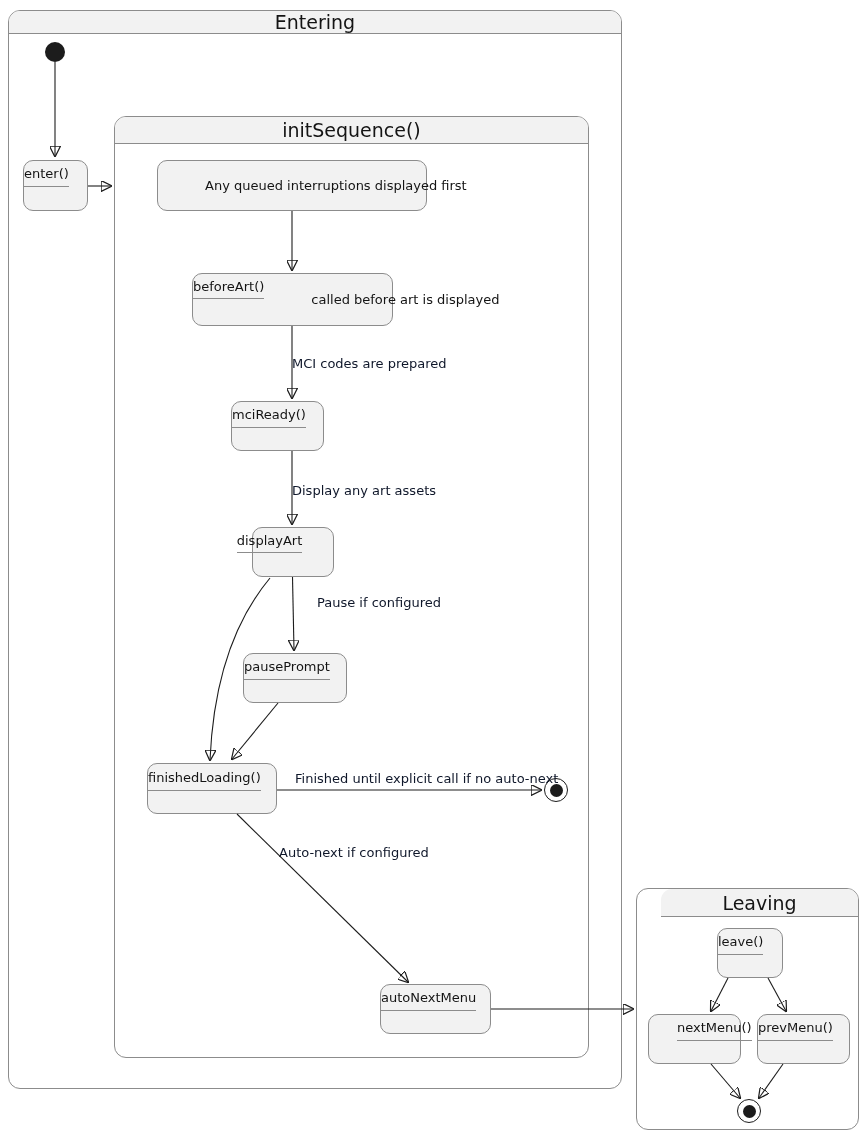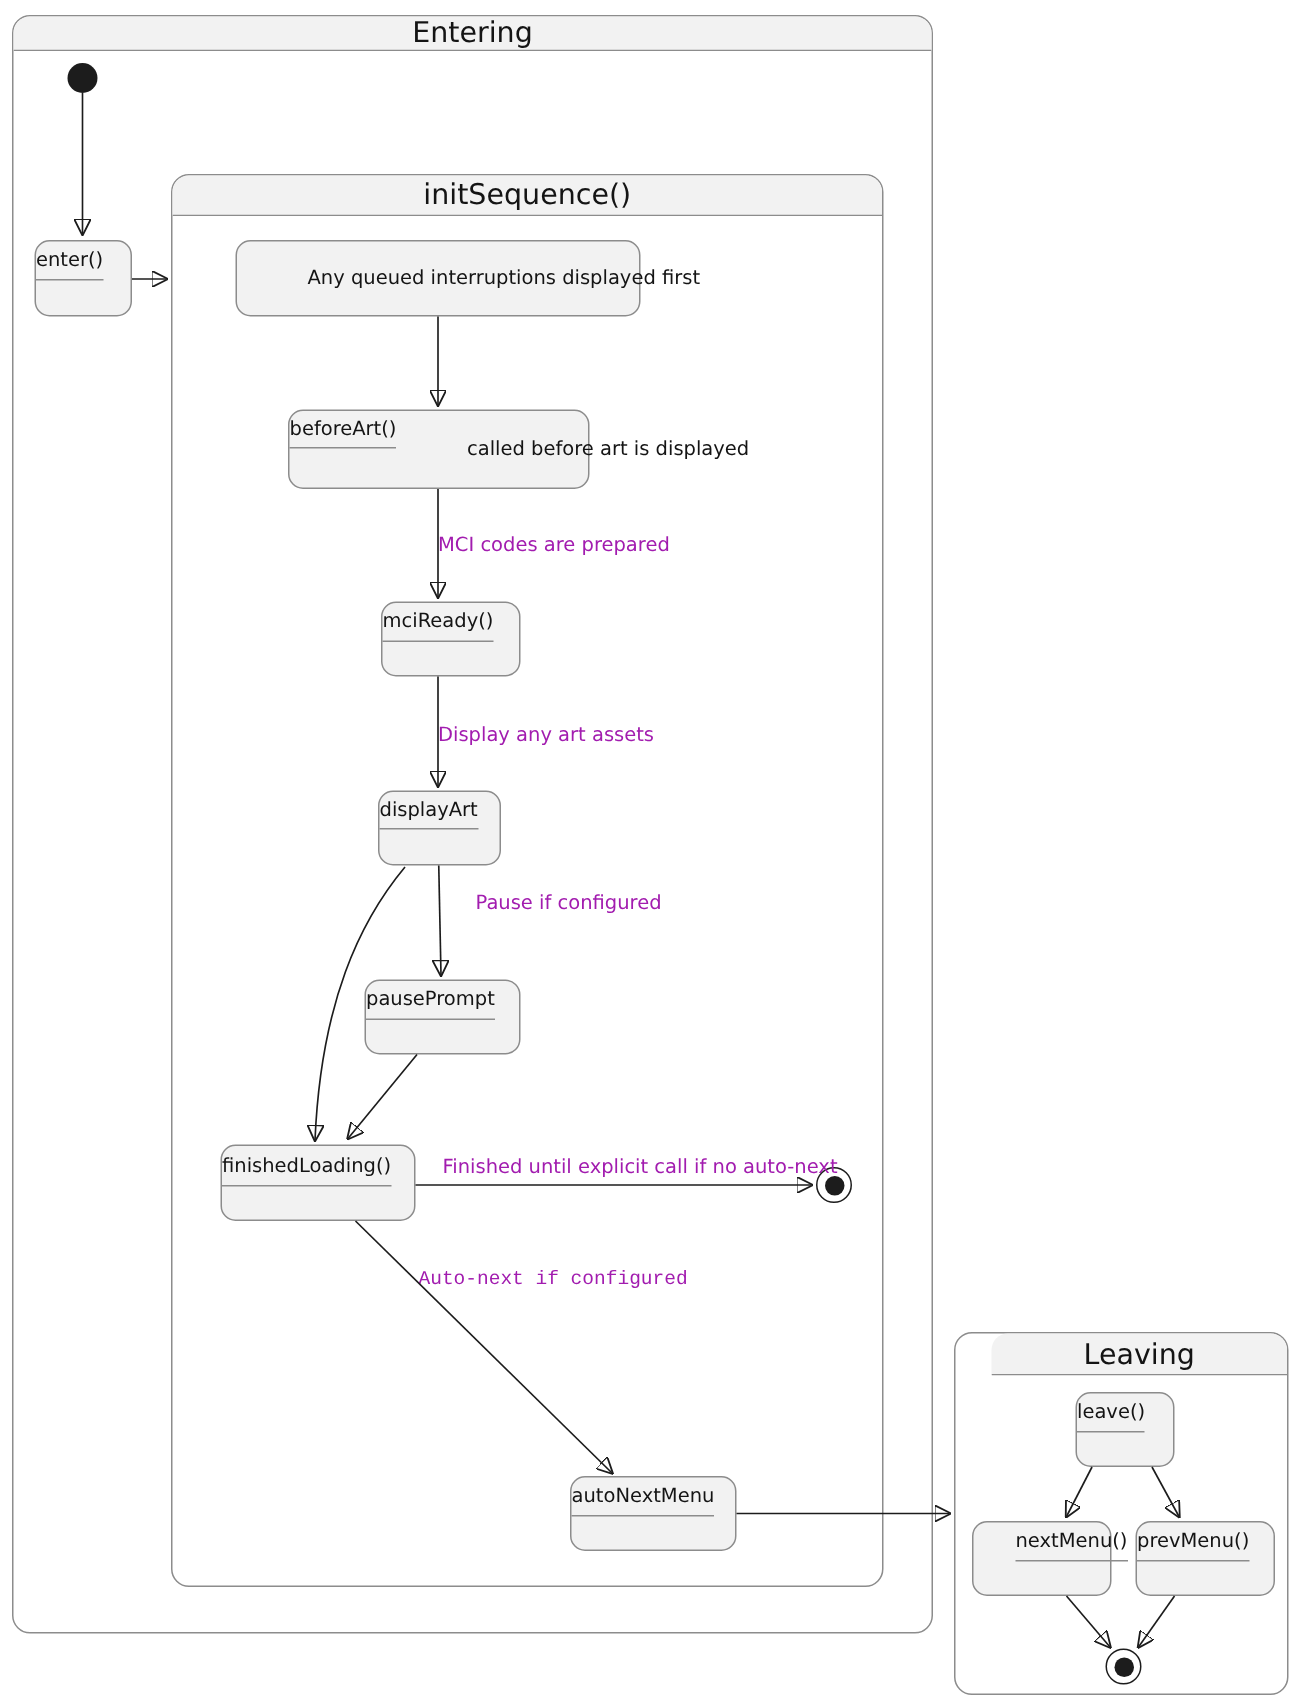--- a/index.html
+++ b/index.html
@@ -54,21 +54,21 @@
     display: flex;
     align-items: center;
     justify-content: center;
     white-space: nowrap;
     margin-left: 47px;
   }
   .edge-label {
     position: absolute;
     font-size: 13px;
     white-space: nowrap;
-    color: #a21caf;
+    color: #0f172a;
   }
   .initial-dot {
     position: absolute;
     width: 20px; height: 20px;
     border-radius: 50%;
     background: #1c1c1c;
   }
   .final-state {
     position: absolute;
     width: 24px; height: 24px;
@@ -128,26 +128,26 @@
 
   <div class="state" style="left:157px; top:160px; width:270px; height:51px;">
     <div class="state-body">Any queued interruptions displayed first</div>
   </div>
 
   <div class="state" style="left:192px; top:273px; width:201px; height:53px;">
     <div class="state-title" style="height:25px">beforeArt()</div>
     <div class="state-body">called before art is displayed</div>
   </div>
 
-  <div class="state" style="left:254px; top:401px; width:93px; height:50px;">
+  <div class="state" style="left:231px; top:401px; width:93px; height:50px;">
     <div class="state-title" style="height:26px">mciReady()</div>
     <div class="state-body"></div>
   </div>
 
-  <div class="state" style="left:252px; top:527px; width:82px; height:50px;">
+  <div class="state" style="left:252px; top:527px; width:82px; height:50px;justify-content:center;">
     <div class="state-title" style="height:25px">displayArt</div>
     <div class="state-body"></div>
   </div>
 
   <div class="state" style="left:243px; top:653px; width:104px; height:50px;">
     <div class="state-title" style="height:26px">pausePrompt</div>
     <div class="state-body"></div>
   </div>
 
   <div class="state" style="left:147px; top:763px; width:130px; height:51px;">
@@ -179,21 +179,21 @@
     <div class="inner"></div>
   </div>
   <div class="final-state" style="left:737px; top:1099px;">
     <div class="inner"></div>
   </div>
 
   <div class="edge-label" style="left:292px; top:356px;">MCI codes are prepared</div>
   <div class="edge-label" style="left:292px; top:483px;">Display any art assets</div>
   <div class="edge-label" style="left:293px; top:595px;margin-left:24px;">Pause if configured</div>
   <div class="edge-label" style="left:295px; top:771px;">Finished until explicit call if no auto-next</div>
-  <div class="edge-label" style="left:279px; top:845px;font-family:Liberation Mono, monospace;">Auto-next if configured</div>
+  <div class="edge-label" style="left:279px; top:845px;">Auto-next if configured</div>
 
   <svg class="edges" viewBox="0 0 865 1136" xmlns="http://www.w3.org/2000/svg">
     <defs>
       <marker id="arrow" viewBox="0 0 10 10" refX="9" refY="5" markerWidth="10" markerHeight="10" orient="auto-start-reverse">
         <path d="M0,0 L10,5 L0,10 z" fill="#1c1c1c" stroke="none"></path>
       </marker>
     </defs>
     <path d="M55,62 L55,156" marker-end="url(#arrow)"></path>
     <path d="M88,186 L111,186" marker-end="url(#arrow)"></path>
     <path d="M292,211 L292,270" marker-end="url(#arrow)"></path>

